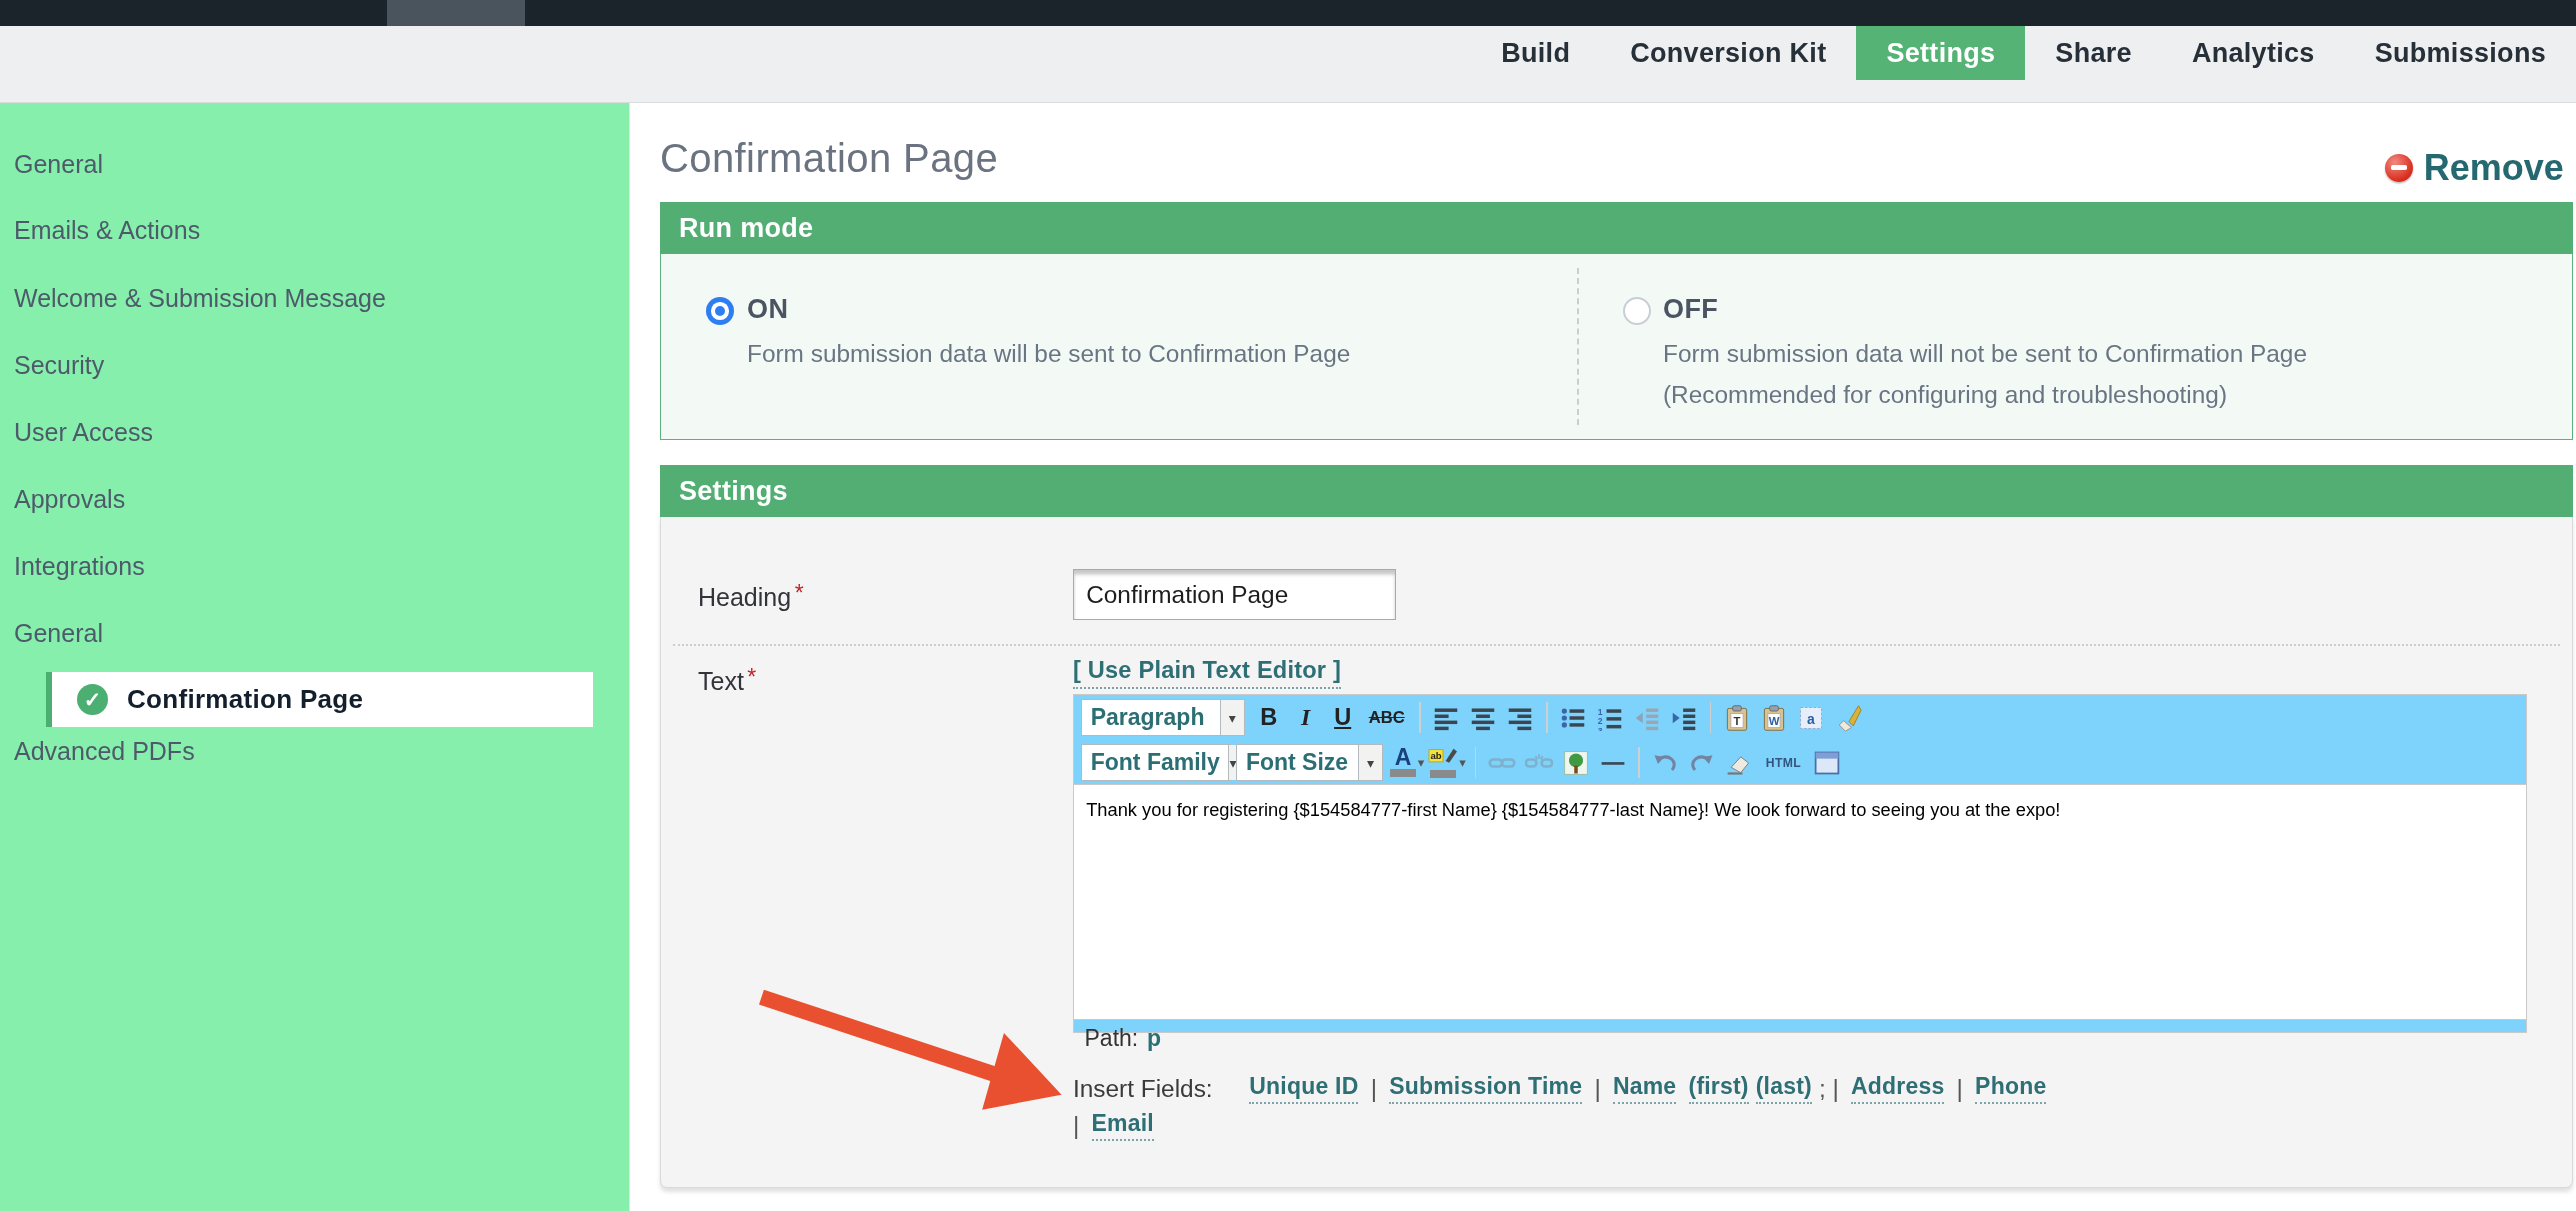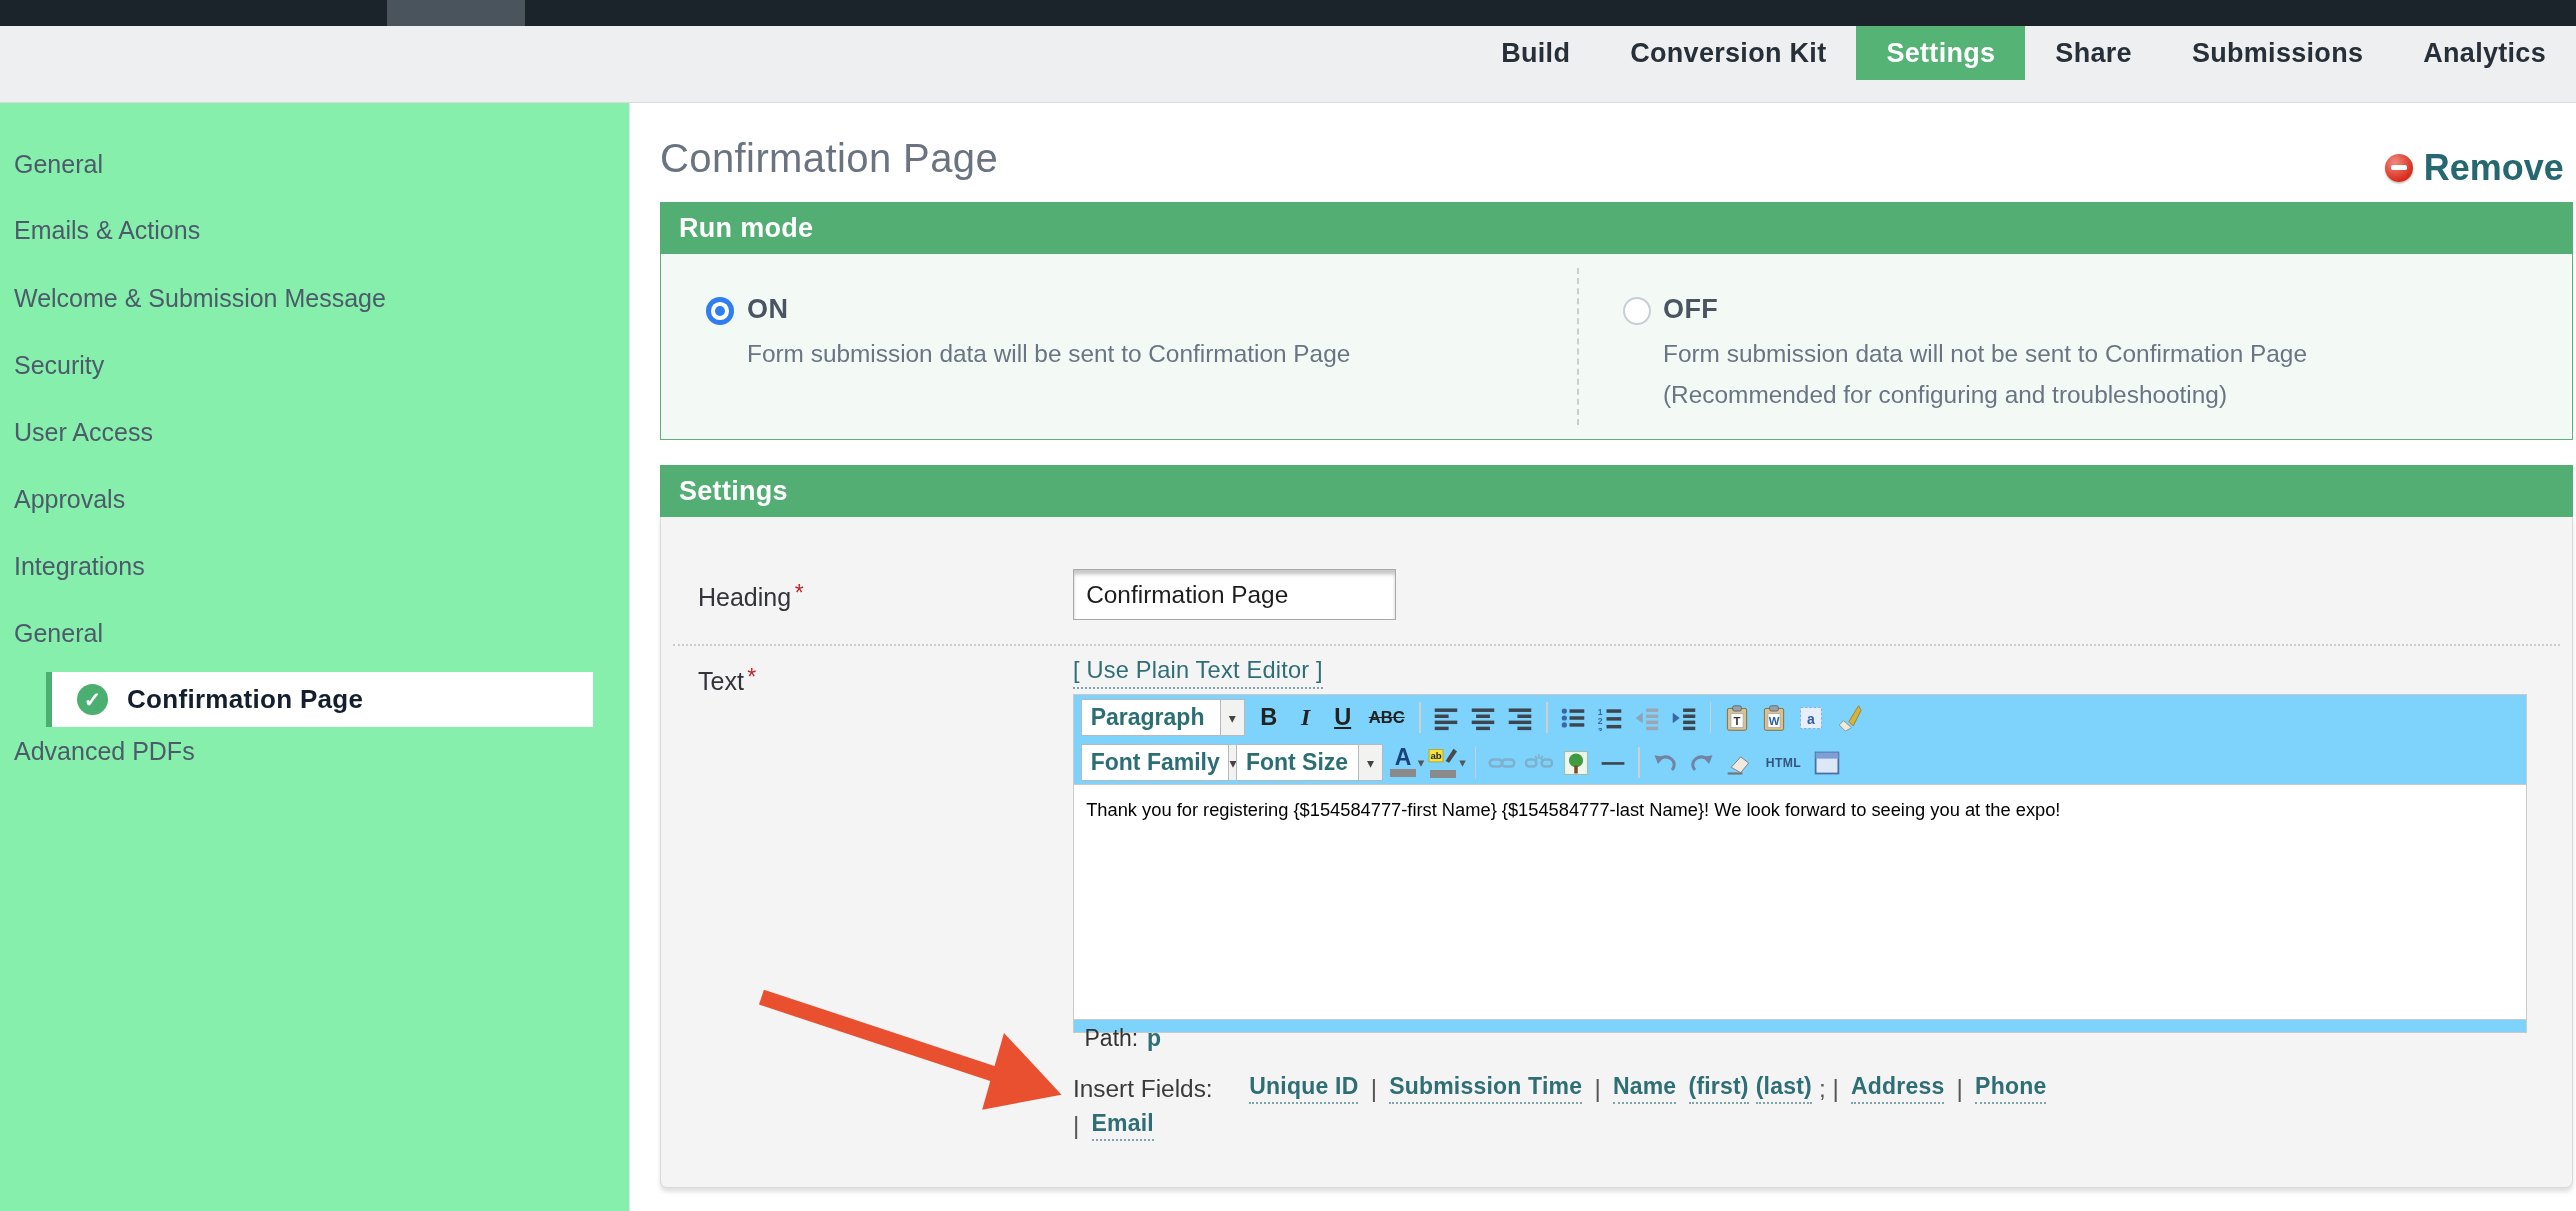--- a/index.html
+++ b/index.html
@@ -61,21 +61,21 @@
   .opt-label { position:absolute; font-size:27px; font-weight:bold; color:#4b5462; letter-spacing:0.4px; }
   .opt-desc { position:absolute; font-size:24.4px; color:#6a7583; white-space:nowrap; }
   .col-divider { position:absolute; left:916px; top:14px; height:157px; border-left:2.6px dashed #c9ced3; }
 
   .settings-box { left:660px; top:465px; width:1913px; height:723px; }
   .settings-body { position:absolute; left:0; top:52px; width:1913px; height:671px; background:#f4f4f4; border:1.7px solid #d8dbd8; border-top:none; border-radius:0 0 7px 7px; box-shadow:0 3.5px 4.4px rgba(0,0,0,.12); }
   .field-label { position:absolute; font-size:25px; font-weight:normal; color:#33333b; }
   .req { color:#c0272d; font-size:23px; vertical-align:5.2px; margin-left:3.5px; }
   .heading-input { position:absolute; left:412px; top:52px; width:323px; height:51px; background:#fff; border:1.7px solid #a9a9a9; box-shadow:inset 0 4.4px 3.5px rgba(0,0,0,.22); font-size:24.4px; color:#1d1d1d; padding:0 0 0 12.2px; font-family:"Liberation Sans",sans-serif; }
   .dotted-sep { position:absolute; left:12.2px; top:127px; width:1887px; border-top:2.6px dotted #cdcdcd; }
-  .plain-link { position:absolute; left:412px; top:140px; font-size:23.6px; font-weight:normal; color:#2e6e75; border-bottom:2.6px dotted #7ba3a8; padding-bottom:2.6px; cursor:pointer; letter-spacing:0.2px; }
+  .plain-link { position:absolute; left:412px; top:140px; font-size:23.6px; font-weight:bold; color:#2e6e75; border-bottom:2.6px dotted #7ba3a8; padding-bottom:2.6px; cursor:pointer; letter-spacing:0.2px; }
 
   
   .editor { position:absolute; left:412px; top:177px; width:1454px; height:339px; border:1.7px solid #c9c9c9; background:#7dd3fc; }
   .tbar { position:absolute; left:0; width:100%; height:45px; display:flex; align-items:center; padding-left:7px; }
   .tbar1 { top:0; } .tbar2 { top:45px; }
   .tsel { height:37px; background:#fff; border:0.9px solid #b2bac0; display:flex; align-items:center; margin-right:5.2px; cursor:pointer; }
   .tsel-text { font-size:23px; font-weight:bold; color:#2b6e74; padding:0 8.7px; flex:1; white-space:nowrap; }
   .tsel-arrow { width:24.4px; height:100%; border-left:0.9px solid #b2bac0; background:#f2f2f0; color:#444; font-size:14px; display:flex; align-items:center; justify-content:center; }
   .tbtn { width:37px; height:37px; display:flex; align-items:center; justify-content:center; cursor:pointer; border-radius:3.5px; position:relative; }
   .tbtn.wide { width:51px; }
@@ -112,22 +112,22 @@
 <div class="abs topstrip">
   <div class="abs topstrip-seg"></div>
 </div>
 
 <div class="abs headerbar">
   <div class="tabs">
     <div class="tab">Build</div>
     <div class="tab">Conversion Kit</div>
     <div class="tab active">Settings</div>
     <div class="tab">Share</div>
+    <div class="tab">Analytics</div>
     <div class="tab">Submissions</div>
-    <div class="tab">Analytics</div>
   </div>
 </div>
 
 <div class="abs sidebar">
   <div class="side-item" style="top:47px">General</div>
   <div class="side-item" style="top:113px">Emails &amp; Actions</div>
   <div class="side-item" style="top:181px">Welcome &amp; Submission Message</div>
   <div class="side-item" style="top:248px">Security</div>
   <div class="side-item" style="top:315px">User Access</div>
   <div class="side-item" style="top:382px">Approvals</div>

